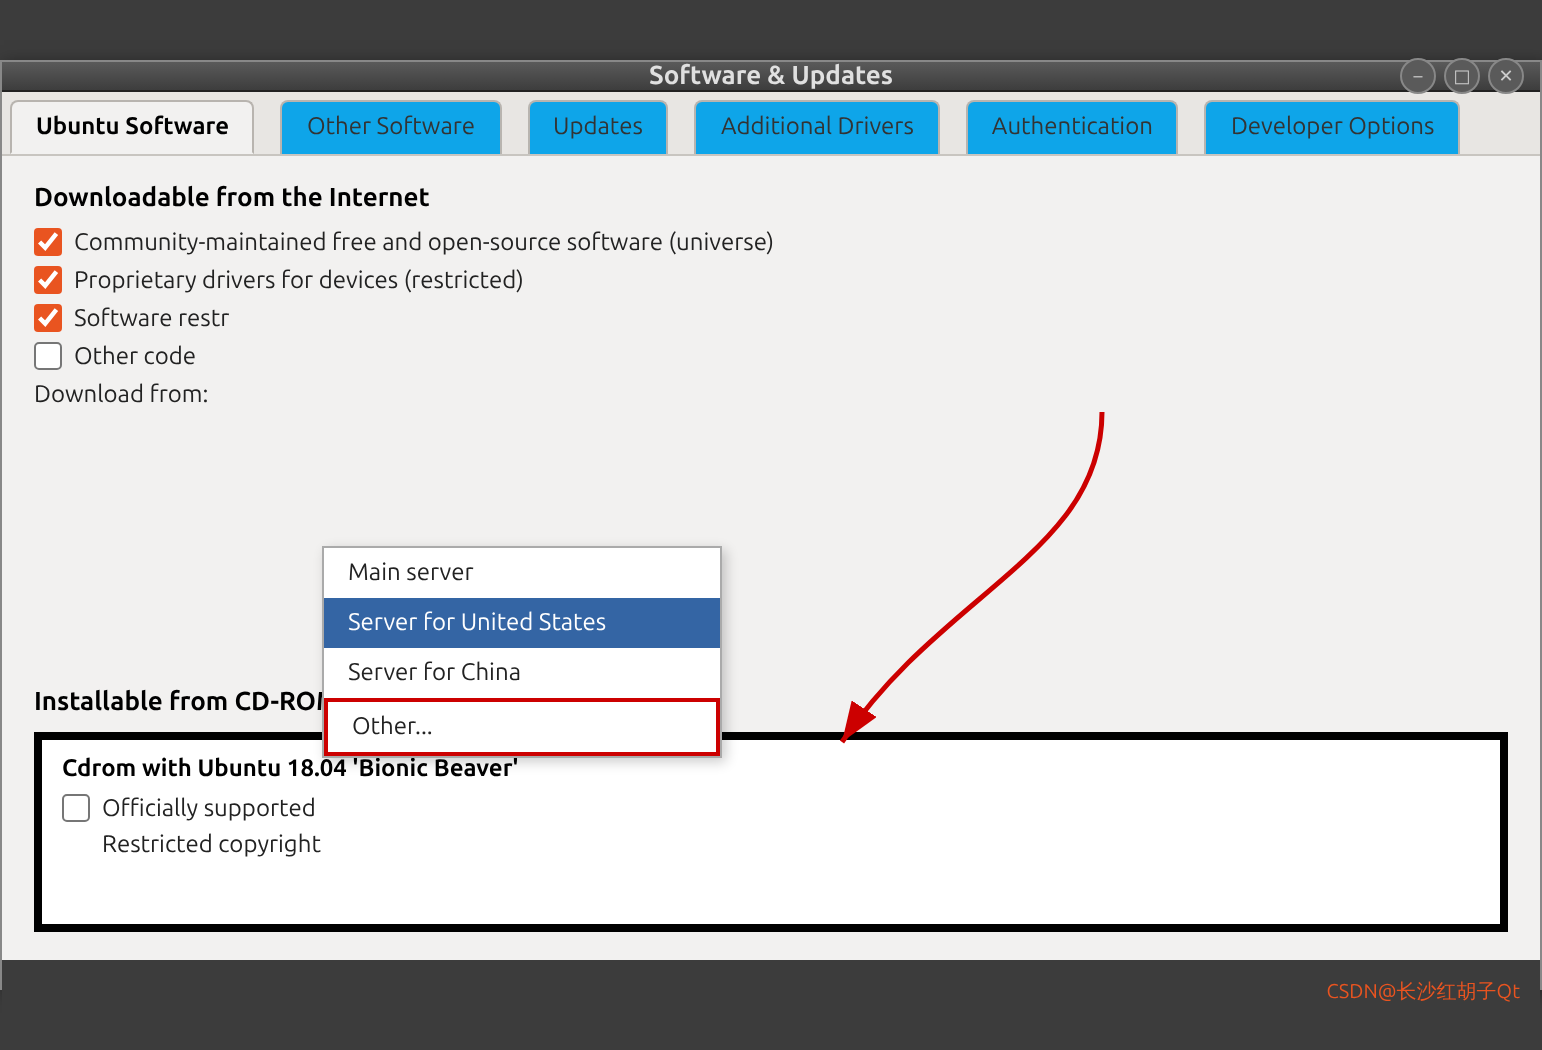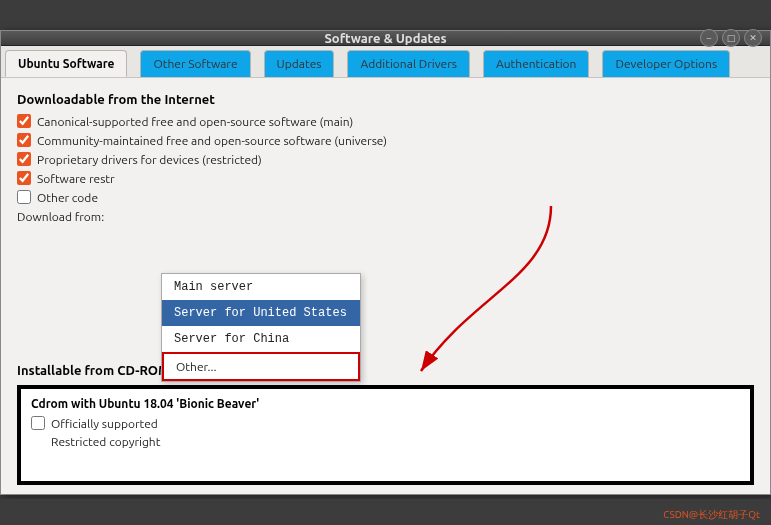--- a/index.html
+++ b/index.html
@@ -124,21 +124,20 @@
       background: white;
       border: 1px solid #aaa;
       box-shadow: 2px 2px 6px rgba(0,0,0,0.2);
       z-index: 10;
     }
     .dropdown-item {
       padding: 6px 12px;
       font-size: 12px;
       color: #222;
       cursor: pointer;
-      font-family: Liberation Mono, monospace;
     }
     .dropdown-item.highlighted {
       background: #3465a4;
       color: white;
     }
     .other-item {
       padding: 6px 12px;
       font-size: 12px;
       color: #222;
       cursor: pointer;
@@ -214,24 +213,20 @@
       <span>Authentication</span>
     </div>
     <div class="tab">
       <span>Developer Options</span>
     </div>
   </div>
 
   <div class="content">
     <div class="section-title">Downloadable from the Internet</div>
 
-    <div class="checkbox-row">
-      <input type="checkbox" checked="" style="">
-      <span>Canonical-supported free and open-source software (main)</span>
-    </div>
     <div class="checkbox-row">
       <input type="checkbox" checked="" style="">
       <span>Community-maintained free and open-source software (universe)</span>
     </div>
     <div class="checkbox-row">
       <input type="checkbox" checked="" style="">
       <span>Proprietary drivers for devices (restricted)</span>
     </div>
     <div class="checkbox-row">
       <input type="checkbox" checked="" style="">

